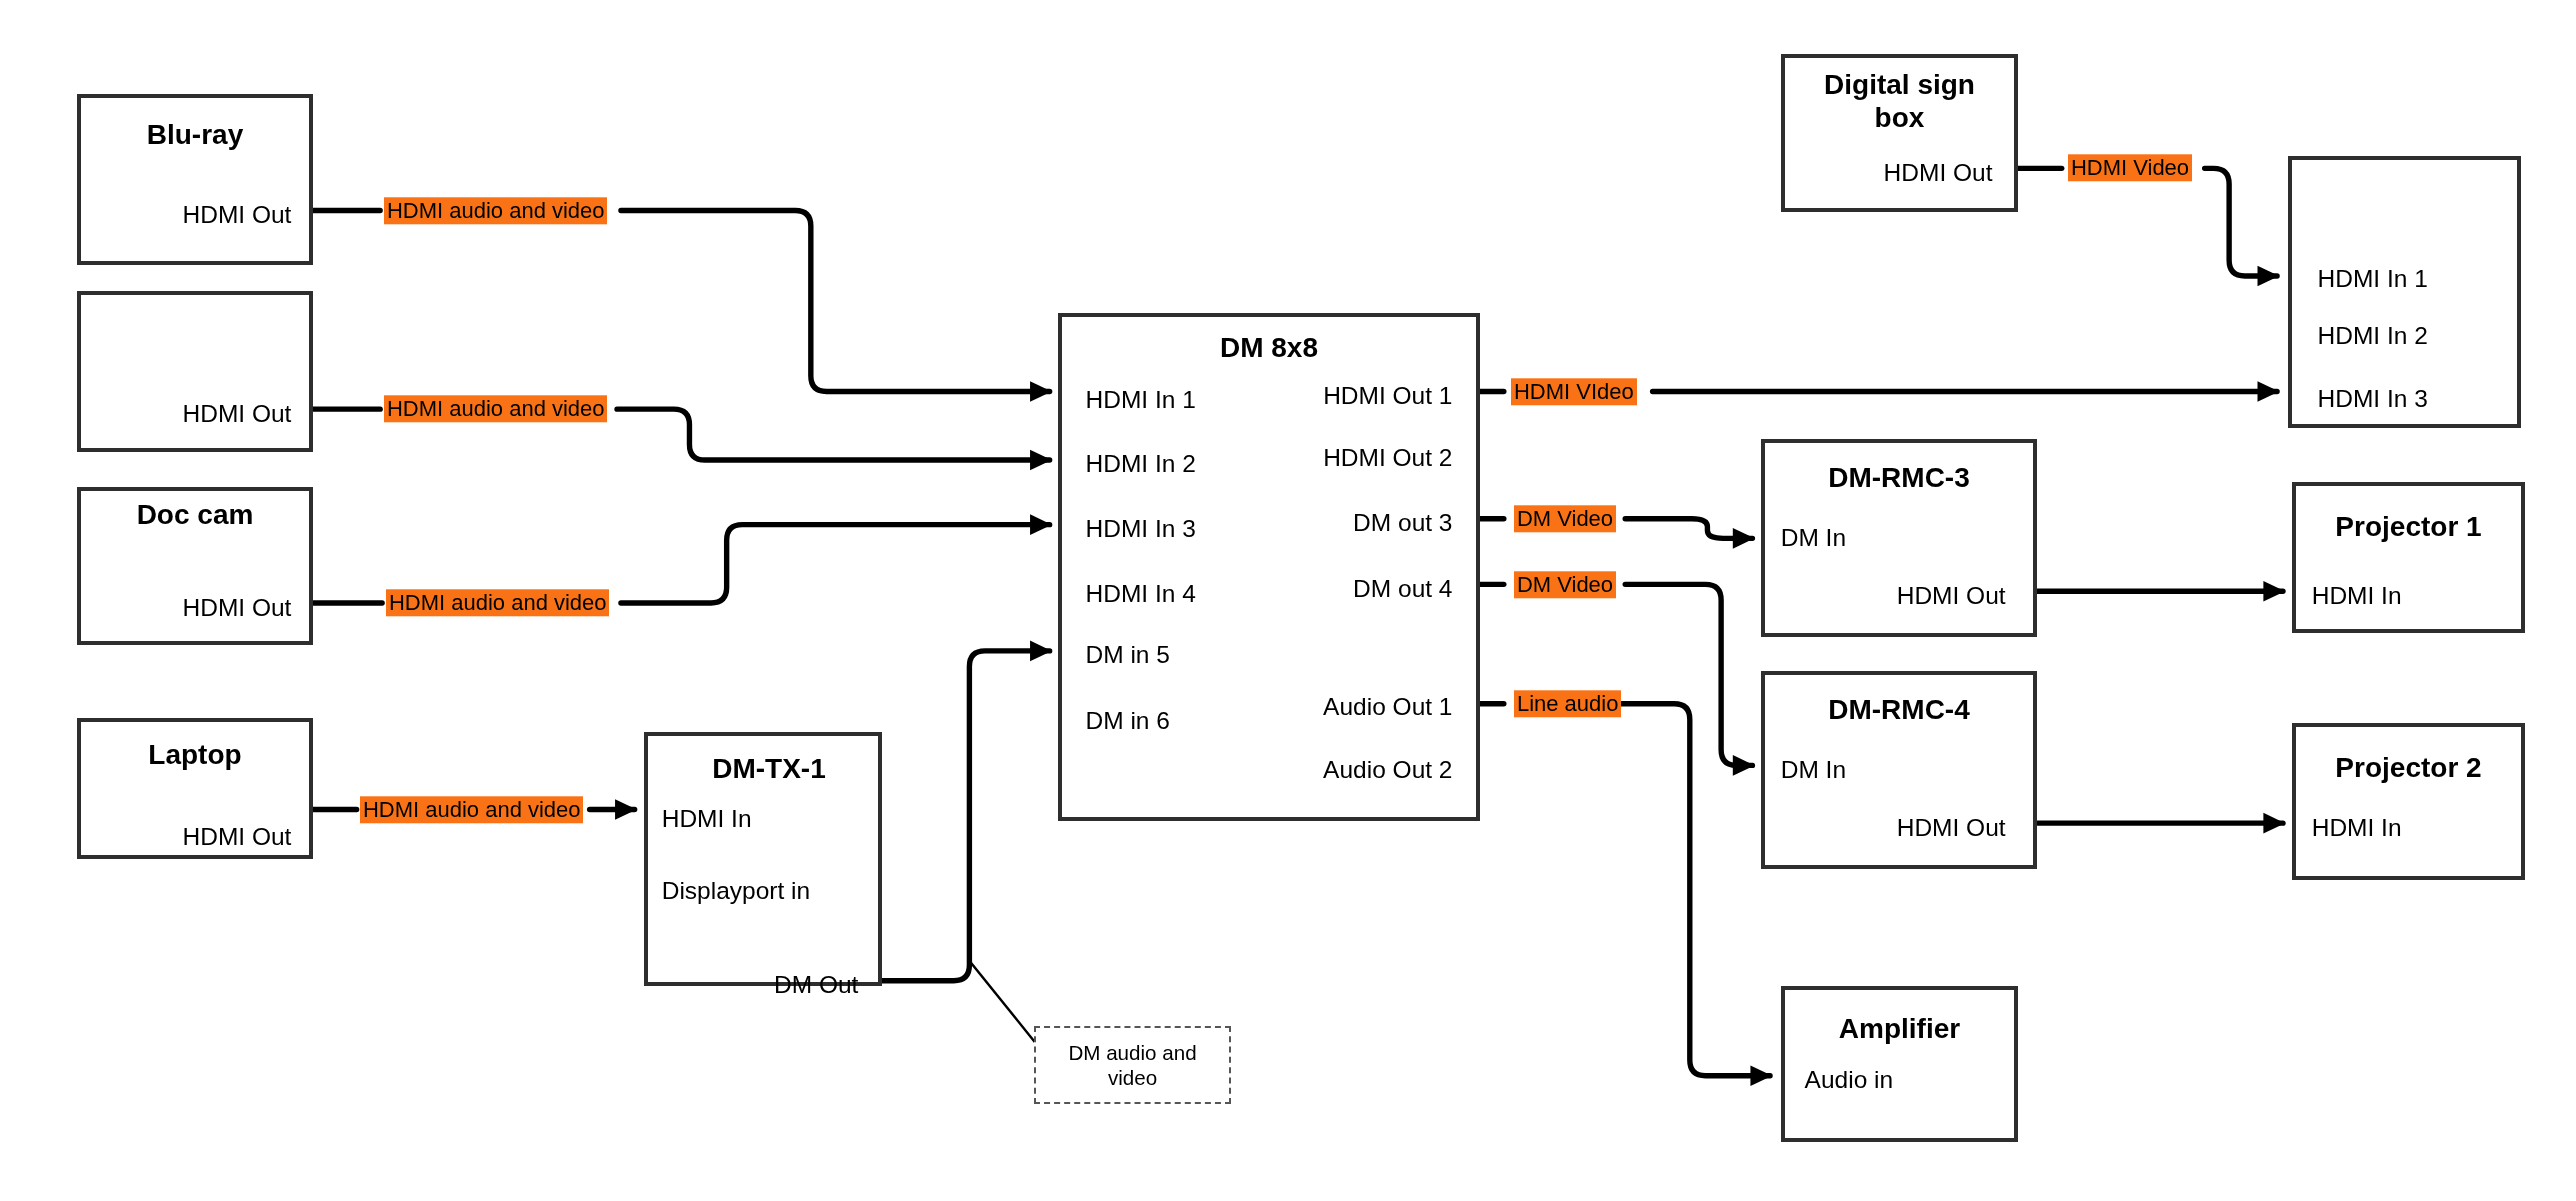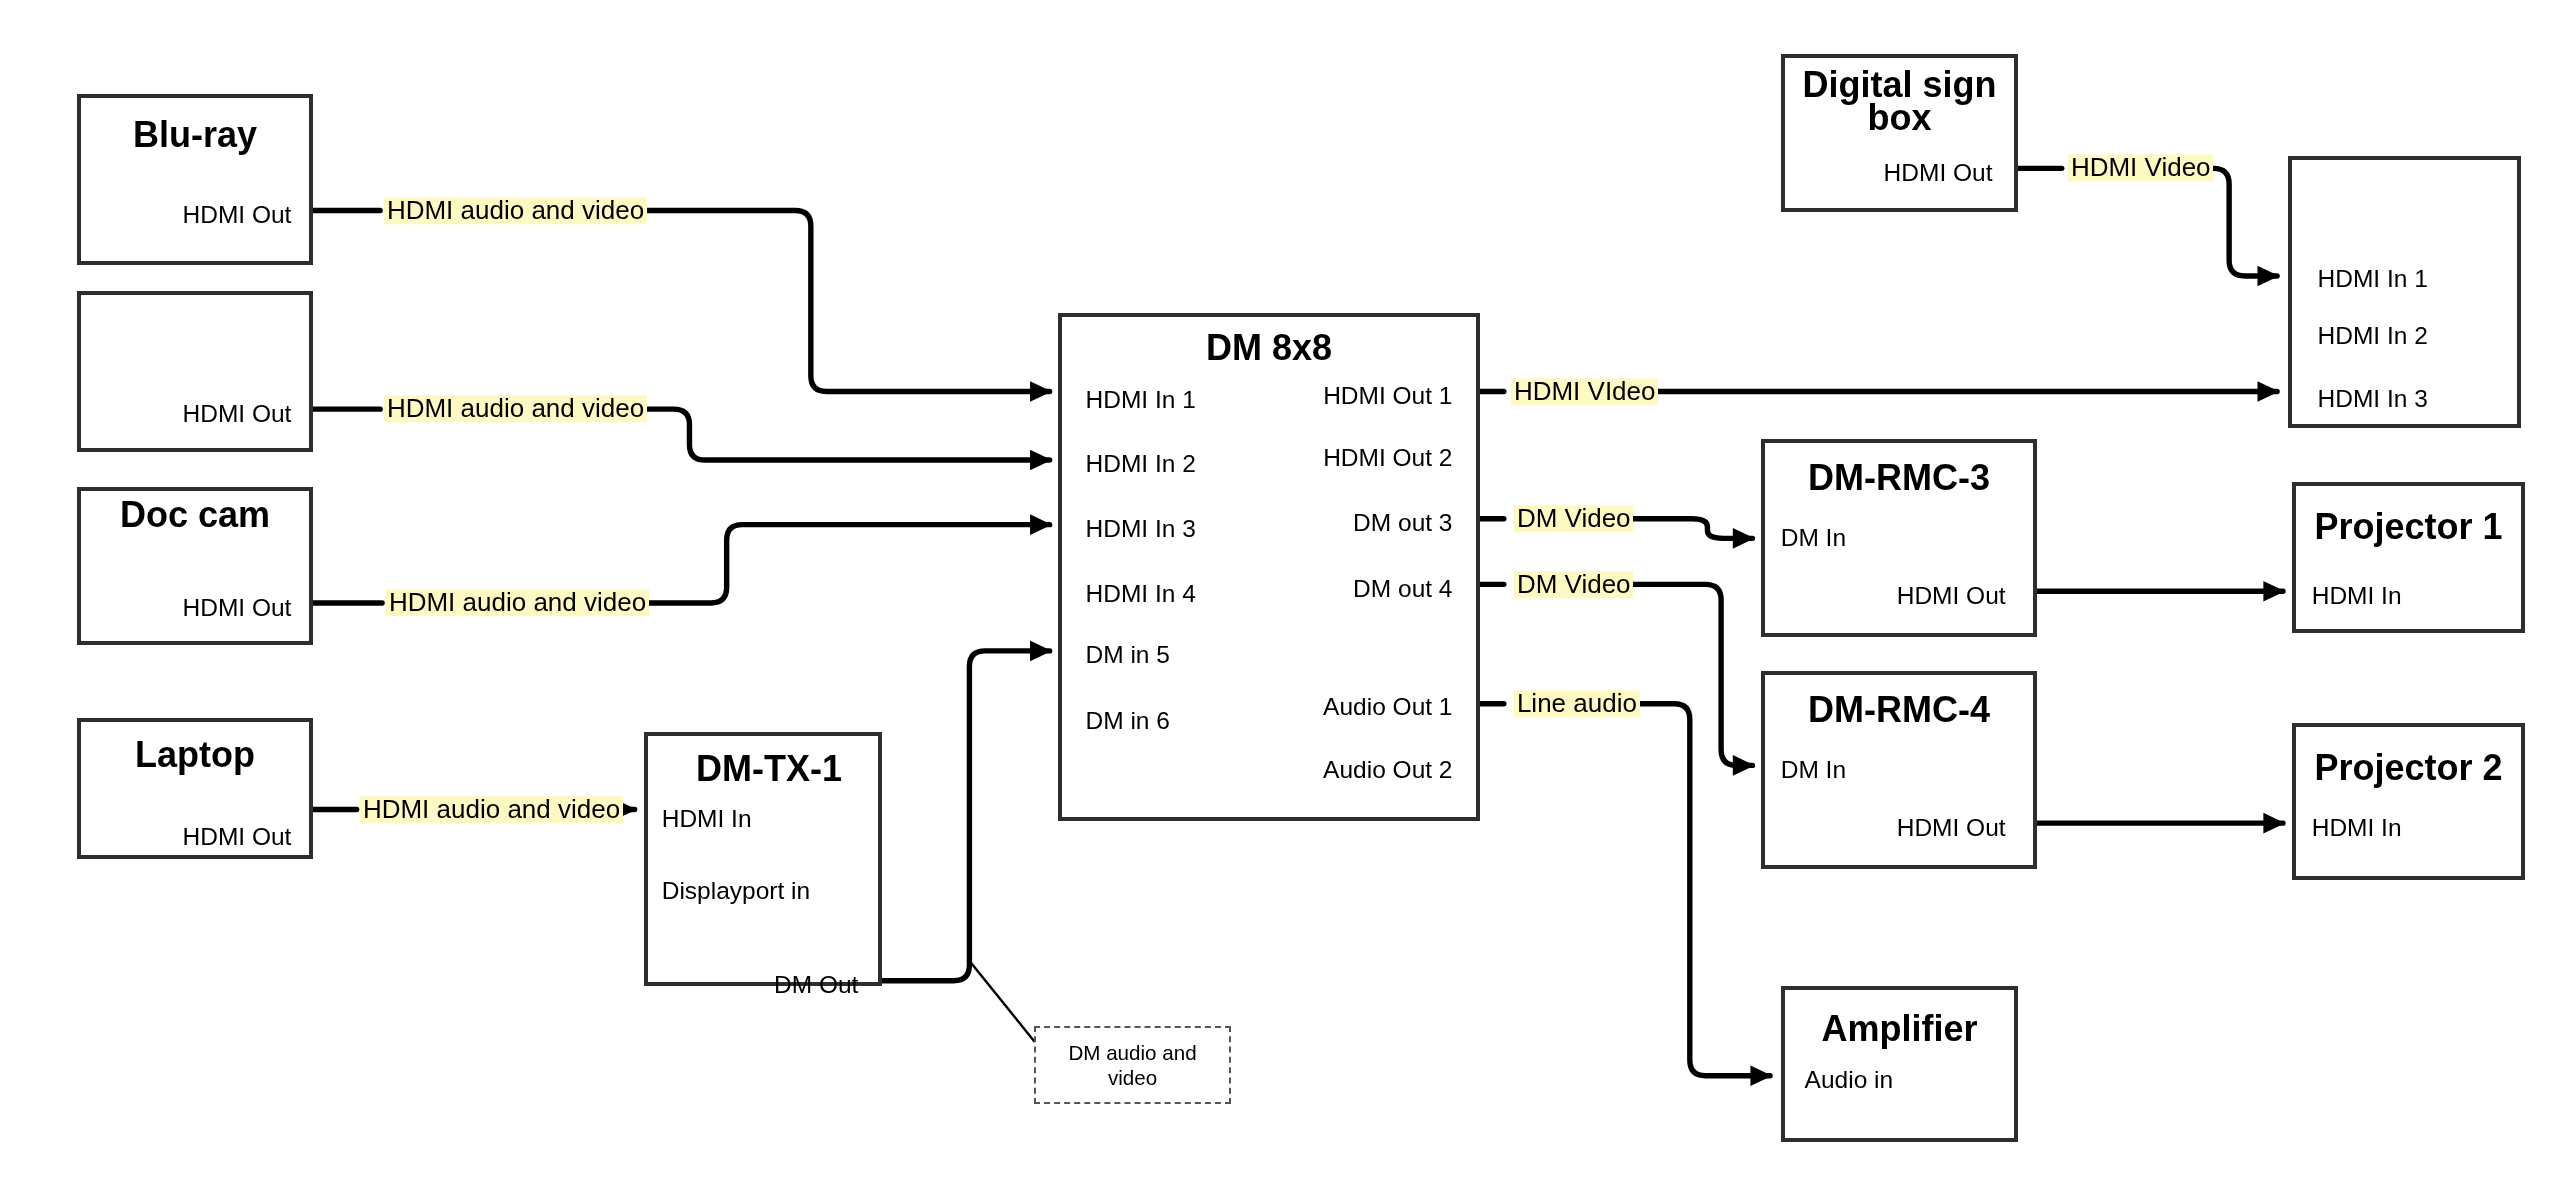--- a/index.html
+++ b/index.html
@@ -17,37 +17,37 @@
   .box{
     position:absolute;
     border:4.9px solid #2e2e2e;
     background:#ffffff;
     box-sizing:border-box;
   }
   .box .title{
     width:100%;
     text-align:center;
     font-weight:bold;
-    font-size:36px;
+    font-size:28px;
     line-height:33px;
     white-space:pre-line;
   }
   .port{
     position:absolute;
     font-size:24.5px;
     line-height:29px;
     white-space:nowrap;
   }
   .conn-label{
     position:absolute;
     transform:translateY(-50%);
-    font-size:26px;
+    font-size:22px;
     line-height:27.4px;
     white-space:nowrap;
-    background:#fef9c3;
+    background:#f97316;
     padding:0 2.9px;
   }
   .note{
     position:absolute;
     border:2px dashed #555;
     background:#ffffff;
     box-sizing:border-box;
     display:flex;align-items:center;justify-content:center;
     text-align:center;
     font-size:20.6px;

